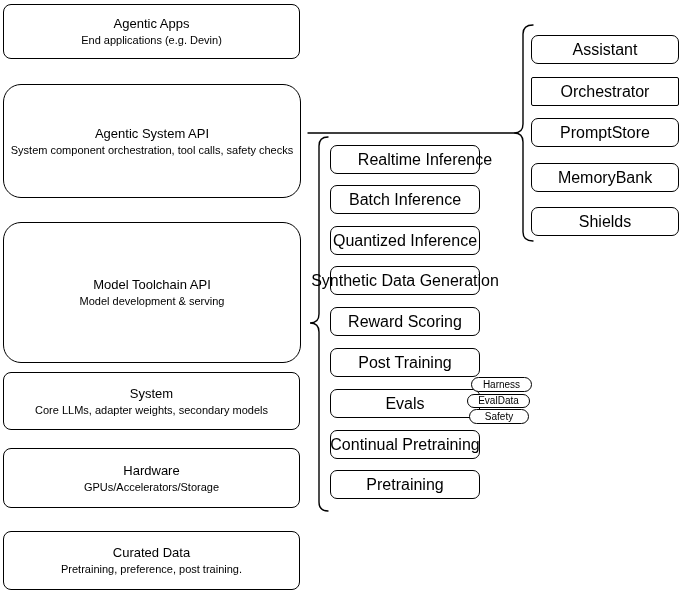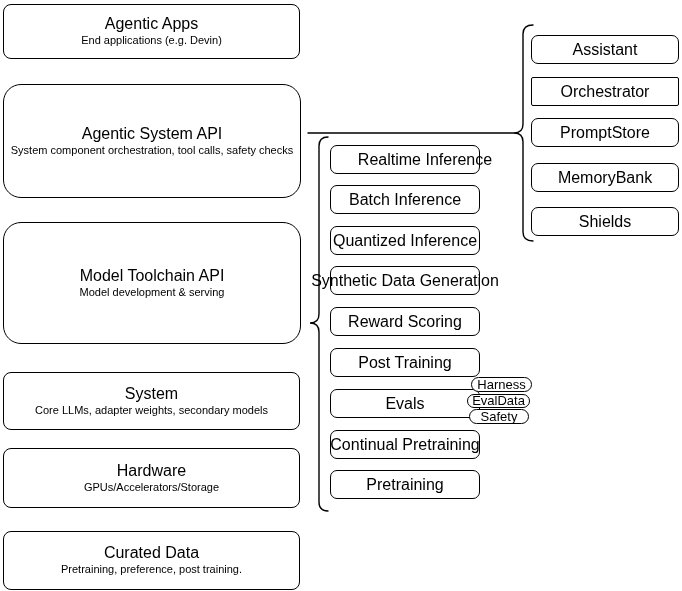--- a/index.html
+++ b/index.html
@@ -22,21 +22,21 @@
     box-sizing: border-box;
     background: #ffffff;
     border: 1.3px solid #000000;
     display: flex;
     flex-direction: column;
     align-items: center;
     justify-content: center;
     text-align: center;
   }
   .node-title {
-    font-size: 16px;
+    font-size: 13px;
     line-height: 16px;
     color: #000000;
     white-space: nowrap;
   }
   .node-subtitle {
     font-size: 11px;
     line-height: 14px;
     margin-top: 1px;
     color: #000000;
     white-space: nowrap;
@@ -49,21 +49,21 @@
   }
   .pill {
     position: absolute;
     box-sizing: border-box;
     background: #ffffff;
     border: 1.2px solid #000000;
     border-radius: 999px;
     display: flex;
     align-items: center;
     justify-content: center;
-    font-size: 13px;
+    font-size: 10px;
     line-height: 12px;
     color: #000000;
     white-space: nowrap;
   }
 </style>
 </head>
 <body>
 
 <div id="canvas">
   <svg id="connectors" viewBox="0 0 682 591" fill="none" stroke="#000000" stroke-width="1.4" stroke-linecap="round">
@@ -75,21 +75,21 @@
     <path d="M 308,133 L 514,133"></path>
   </svg>
 <div class="node" style="left: 3px; top: 4px; width: 297px; height: 55px; border-radius: 8px;">
       <div class="node-title">Agentic Apps</div>
       <div class="node-subtitle">End applications (e.g. Devin)</div>
     </div>
     <div class="node" style="left: 3px; top: 84px; width: 298px; height: 114px; border-radius: 18px;">
       <div class="node-title">Agentic System API</div>
       <div class="node-subtitle">System component orchestration, tool calls, safety checks</div>
     </div>
-    <div class="node" style="left: 3px; top: 222px; width: 298px; height: 122px; border-radius: 18px;">
+    <div class="node" style="left: 3px; top: 222px; width: 298px; height: 141px; border-radius: 18px;">
       <div class="node-title">Model Toolchain API</div>
       <div class="node-subtitle">Model development &amp; serving</div>
     </div>
     <div class="node" style="left: 3px; top: 372px; width: 297px; height: 58px; border-radius: 8px;">
       <div class="node-title">System</div>
       <div class="node-subtitle">Core LLMs, adapter weights, secondary models</div>
     </div>
     <div class="node" style="left: 3px; top: 448px; width: 297px; height: 60px; border-radius: 8px;">
       <div class="node-title">Hardware</div>
       <div class="node-subtitle">GPUs/Accelerators/Storage</div>

